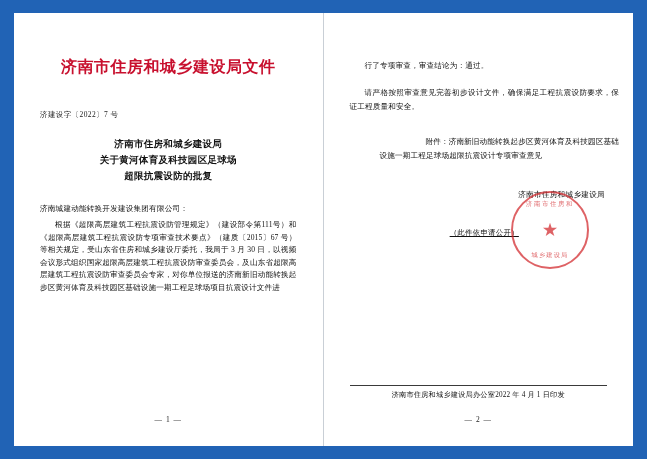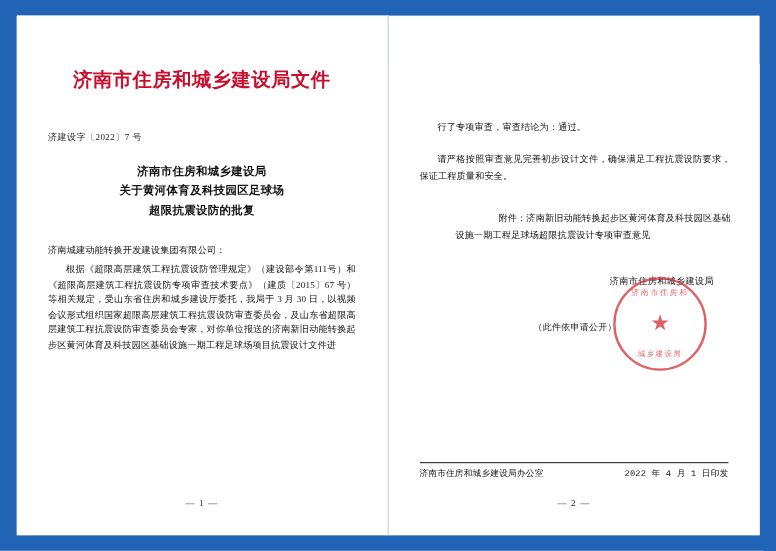--- a/index.html
+++ b/index.html
@@ -36,22 +36,21 @@
     box-sizing: border-box;
     overflow: hidden;
   }
   #sheet-left {
     width: 50%;
     border-right: 1px solid #c9cfd6;
     padding: 16px 26px 10px 26px;
   }
   #sheet-right {
     width: 50%;
-    padding: 16px 24px 10px 26px;
-    margin-top: 40px;
+    padding: 16px 14px 10px 26px;
   }
 
   
   .doc-head {
     margin-top: 28px;
     text-align: center;
     color: #c8102e;
     font-weight: bold;
     font-size: 16px;
     letter-spacing: 0.5px;
@@ -129,20 +128,21 @@
     color: #111;
     padding-right: 14px;
     letter-spacing: 0.3px;
   }
   .public-note {
     margin-top: 26px;
     text-align: center;
     font-size: 7.4px;
     color: #111;
     letter-spacing: 0.3px;
+    text-decoration: underline;
   }
   
   .seal {
     position: absolute;
     right: 44px;
     top: 178px;
     width: 74px;
     height: 74px;
     border: 2px solid #d2272b;
     border-radius: 50%;
@@ -185,25 +185,24 @@
     left: 26px;
     right: 26px;
     bottom: 46px;
   }
   .r-footer-rule {
     border-top: 1px solid #3a3a3a;
     margin-bottom: 4px;
   }
   .r-footer-row {
     display: flex;
-    justify-content: space-between;
+    justify-content: center;
     font-size: 7.2px;
     color: #111;
     letter-spacing: 0.2px;
-    font-family: Liberation Mono, monospace;
   }
 </style>
 </head>
 <body>
 
 <div id="page">
   <div id="frame-inner">
 
     <div class="page-sheet" id="sheet-left">
       <div class="doc-head">济南市住房和城乡建设局文件</div>

